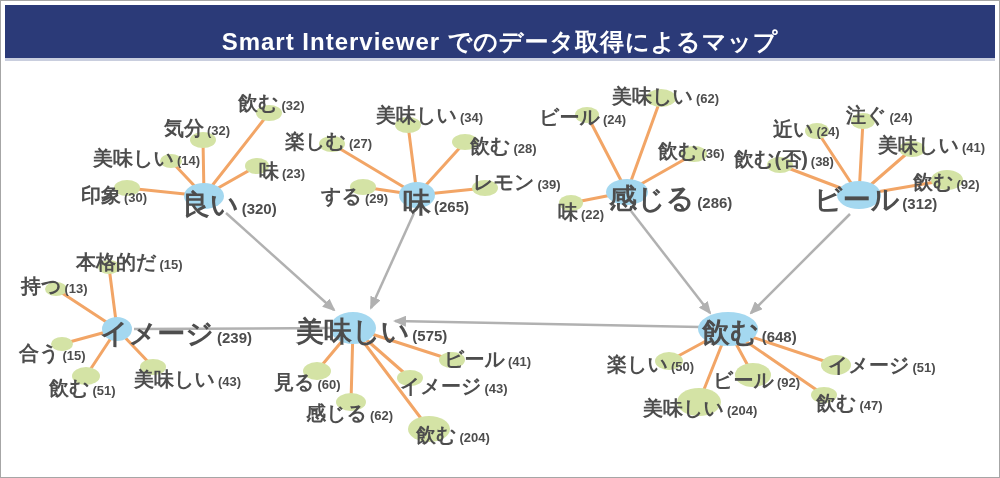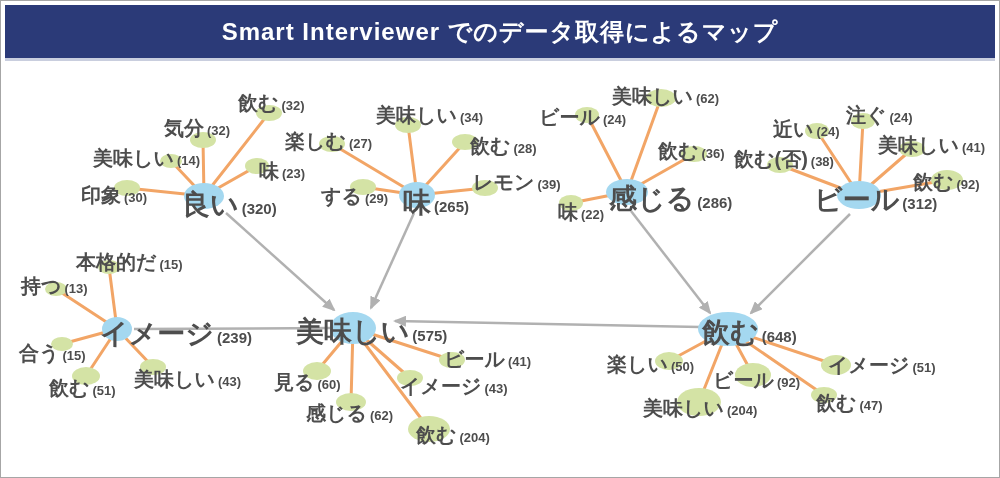--- a/index.html
+++ b/index.html
@@ -3,21 +3,21 @@
 <meta charset="utf-8">
 <style>
   html,body{margin:0;padding:0;background:#e8e8e8;}
   .frame{
     position:relative;width:998px;height:476px;margin:0;
     background:#ffffff;border:1px solid #a6a6a6;overflow:hidden;
     font-family:"Liberation Sans","DejaVu Sans",sans-serif;
   }
   .titlebar{
     position:absolute;left:4px;top:4px;right:4px;height:53px;
-    display:flex;align-items:center;justify-content:center;
+    display:flex;align-items:flex-end;justify-content:center;
   }
   .titlebar .title-text{
     color:#ffffff;font-size:24px;font-weight:bold;letter-spacing:1px;
   }
   .title-strip{
     position:absolute;left:4px;top:57px;right:4px;height:3px;
   }
   svg.map{position:absolute;left:0;top:0;width:998px;height:476px;}
   .edge{stroke-width:3;stroke-linecap:round;}
   .arrow{stroke-width:2.5;fill:none;}

